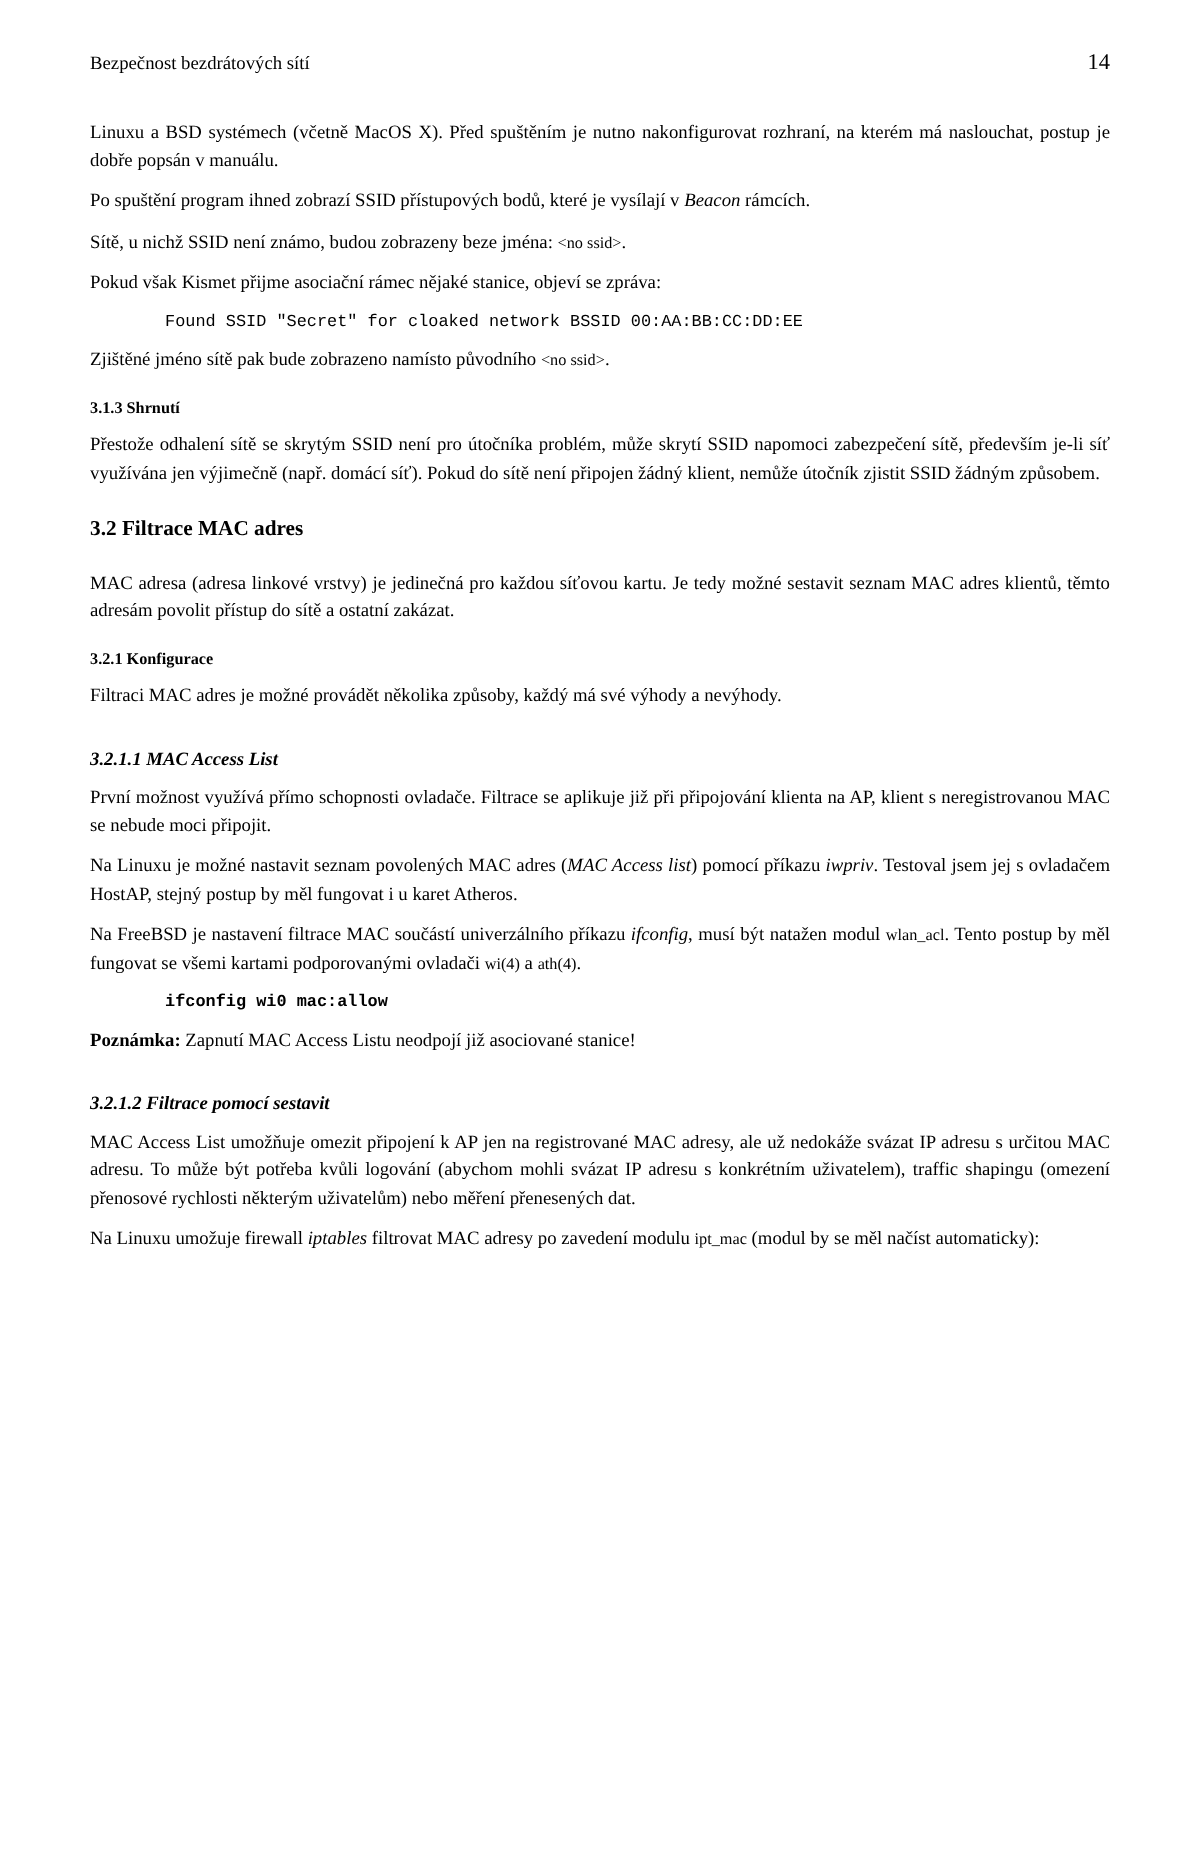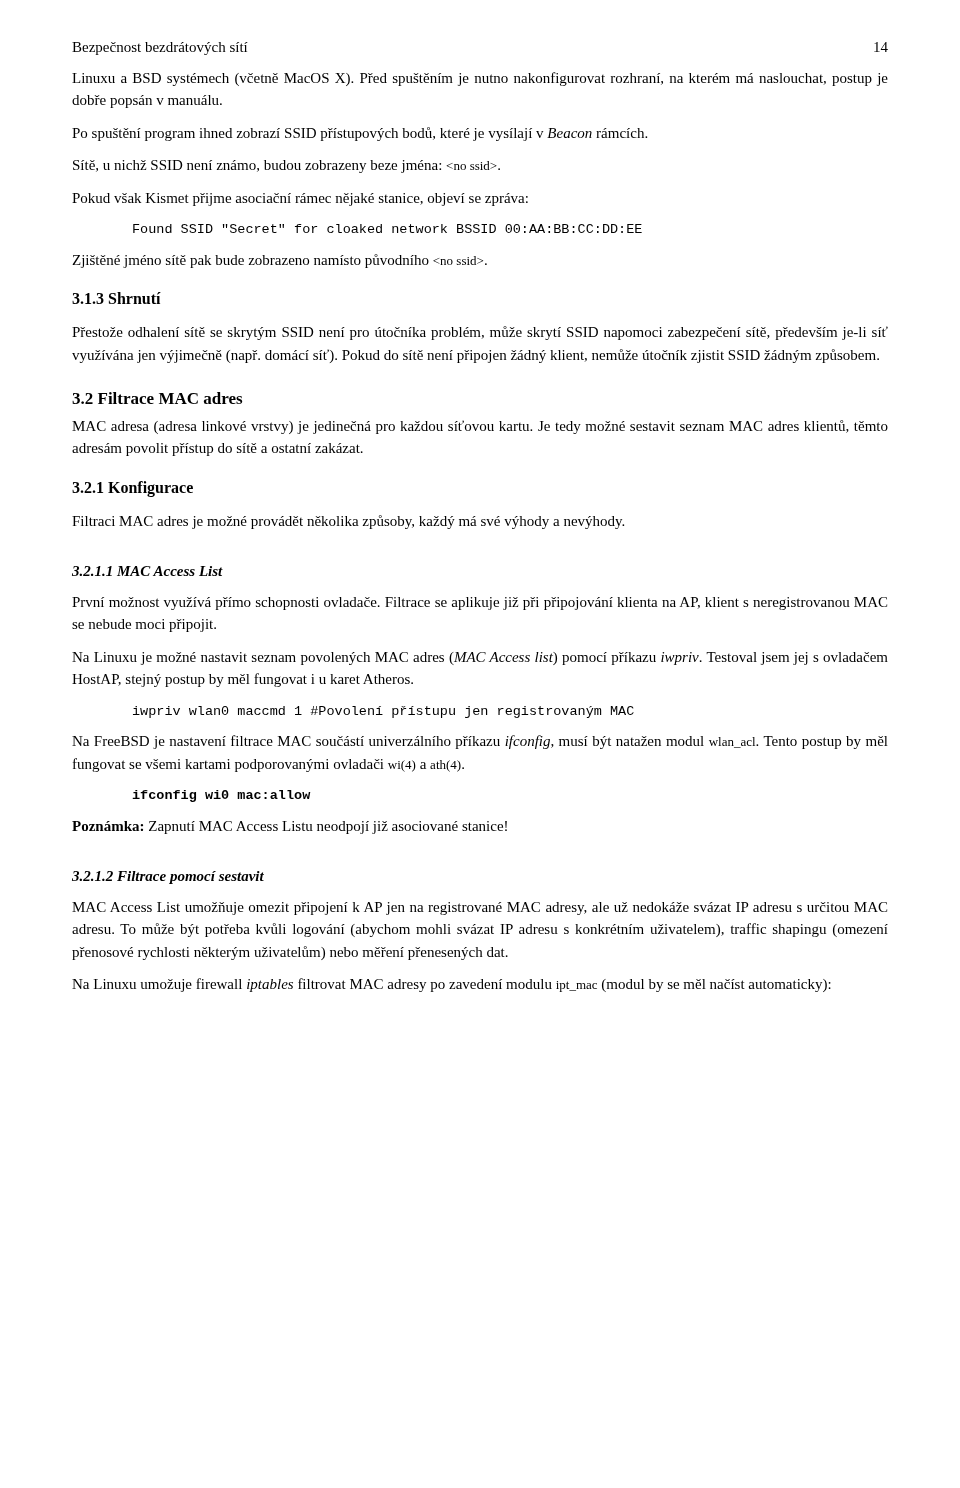--- a/index.html
+++ b/index.html
@@ -10,41 +10,41 @@
       color: #000;
       background: #fff;
       width: 960px;
       padding: 36px 72px 36px 72px;
     }
     .page-header {
       display: flex;
       justify-content: space-between;
       align-items: baseline;
       border-bottom: none;
-      margin-bottom: 8px;
+      margin-bottom: 32px;
       font-size: 15px;
     }
     .page-header-title {
       font-size: 15px;
     }
     .page-header-number {
-      font-size: 15px;
+      font-size: 18px;
     }
     p {
       text-align: justify;
       margin-bottom: 10px;
     }
     .section-heading {
       font-size: 17px;
       font-weight: bold;
       margin-top: 20px;
-      margin-bottom: 3px;
+      margin-bottom: 20px;
     }
     .subsection-heading {
-      font-size: 16px;
+      font-size: 13px;
       font-weight: bold;
       margin-top: 16px;
       margin-bottom: 10px;
     }
     .subsubsection-heading {
       font-size: 15px;
       font-weight: bold;
       font-style: italic;
       margin-top: 28px;
       margin-bottom: 8px;
@@ -110,21 +110,20 @@
   <span>3.2.1.1  MAC Access List</span>
 </div>
 
 <p>První možnost využívá přímo schopnosti ovladače. Filtrace se aplikuje již při připojování klienta na AP, klient s neregistrovanou MAC se nebude moci připojit.</p>
 
 <p>
   <span>Na Linuxu je možné nastavit seznam povolených MAC adres (</span><em>MAC Access list</em><span>) pomocí příkazu </span><em>iwpriv</em><span>. Testoval jsem jej s ovladačem HostAP, stejný postup by měl fungovat i u karet Atheros.</span>
 </p>
 
 <div class="code-block">
-  <div>iwpriv  wlan0  maccmd 1   #Povolení přístupu jen registrovaným MAC</div>
 </div>
 
 <p>
   <span>Na FreeBSD je nastavení filtrace MAC součástí univerzálního příkazu </span><em>ifconfig</em><span>, musí být natažen modul </span><code>wlan_acl</code><span>. Tento postup by měl fungovat se všemi kartami podporovanými ovladači </span><code>wi(4)</code><span> a </span><code>ath(4)</code><span>.</span>
 </p>
 
 <div class="code-block">
   <div><strong>ifconfig  wi0  mac:allow</strong></div>
 </div>
 

